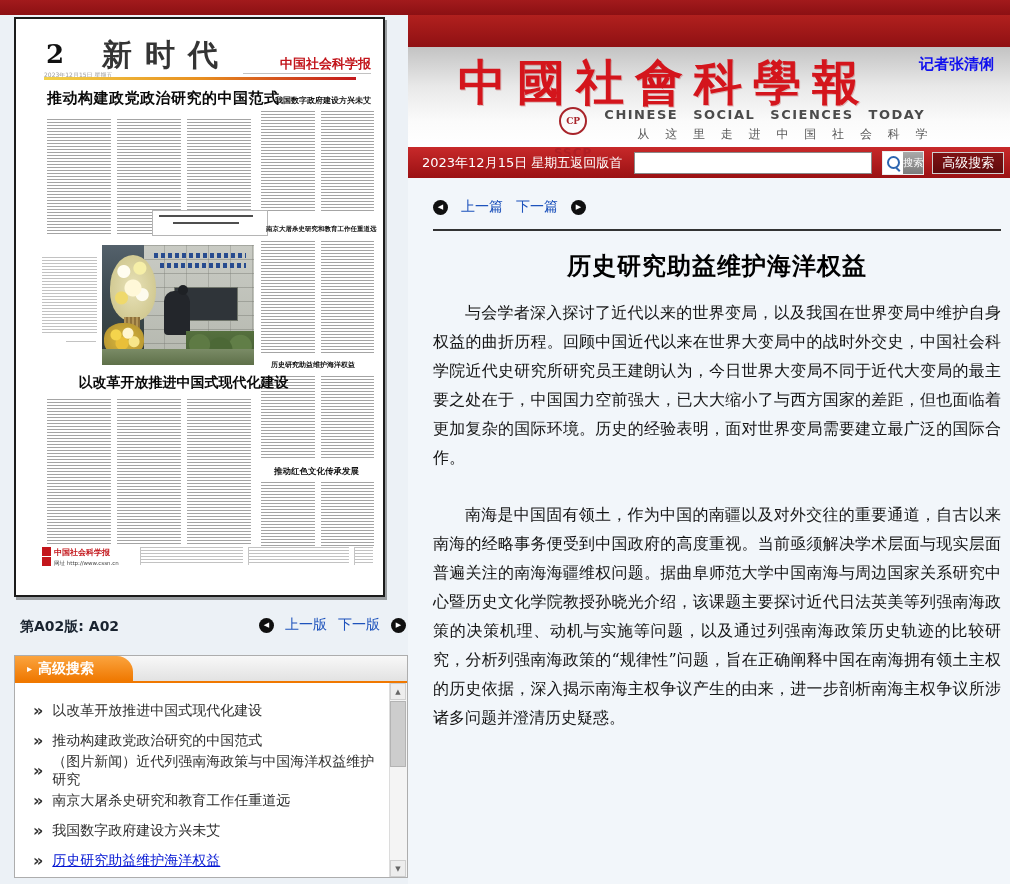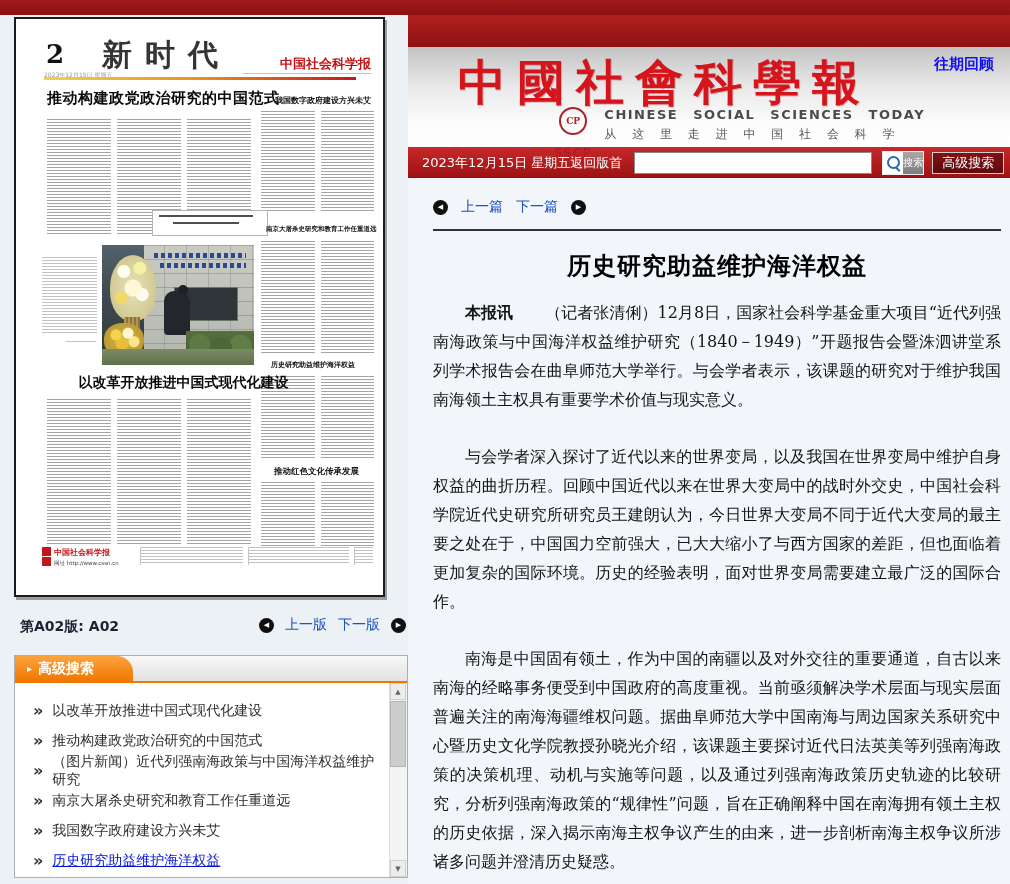--- a/index.html
+++ b/index.html
@@ -13,21 +13,21 @@
   .right-panel{position:absolute;left:408px;top:15px;width:602px;height:869px;}
   .mast-red{height:32px;background:linear-gradient(#B1201E,#8F1013);}
   .masthead{position:relative;height:100px;background:linear-gradient(180deg,#C3C3C3 0%,#E9E9E9 40%,#FBFBFB 75%,#FFFFFF 100%);}
   .archive-link{position:absolute;right:16px;top:8px;color:#1212EE;font-weight:bold;font-size:15px;cursor:pointer;}
   .brand-logo{position:absolute;left:50px;top:4px;font-family:Liberation Serif, serif;font-size:48px;font-weight:bold;color:#D4151C;letter-spacing:11px;white-space:nowrap;text-shadow:1px 1px 0 rgba(160,10,10,.25);}
   .emblem-row{position:absolute;left:146px;top:60px;display:flex;align-items:flex-start;gap:12px;}
   .emblem{display:flex;flex-direction:column;align-items:center;}
   .emblem-circle{width:24px;height:24px;border:2px solid #A8242A;border-radius:50%;display:flex;align-items:center;justify-content:center;color:#A8242A;font-size:9px;font-weight:bold;font-family:"DejaVu Serif",serif;}
   .emblem-label{color:#B01E24;font-size:12px;font-weight:bold;letter-spacing:1px;margin-top:11px;}
   .eng-line{color:#4B4B4B;font-size:13px;font-weight:bold;letter-spacing:1.5px;word-spacing:9px;}
-  .cn-tagline{color:#585858;font-size:12px;letter-spacing:6px;margin-top:4px;}
+  .cn-tagline{color:#585858;font-size:12px;letter-spacing:6px;margin-top:4px;margin-left:33px;}
 
   .date-bar{height:31px;background:linear-gradient(#C8292A,#9A1113);display:flex;align-items:center;padding-left:14px;color:#fff;font-size:13px;}
   .date-text{white-space:nowrap;}
   .back-link{color:#fff;cursor:pointer;text-decoration:none;white-space:nowrap;}
   .search-input{margin-left:12px;width:228px;height:18px;border:1px solid #8A8A8A;background:#fff;padding:1px 4px;font-size:12px;}
   .search-btn{margin-left:10px;display:flex;align-items:center;background:#fff;border:1px solid #ECECEC;cursor:pointer;height:22px;}
   .mag-box{width:20px;height:22px;background:#fff;display:flex;align-items:center;justify-content:center;}
   .mag{position:relative;width:9px;height:9px;border:2px solid #2D66B0;border-radius:50%;}
   .mag::after{content:"";position:absolute;left:8px;top:9px;width:2px;height:5px;background:#2D66B0;transform:rotate(-45deg);}
   .search-label{background:linear-gradient(#A9A9A9,#7C7C7C);color:#fff;font-size:10px;padding:2px 0;height:18px;display:flex;align-items:center;}
@@ -273,21 +273,21 @@
         <div class="sb-thumb"></div>
         <div class="sb-btn down">▼</div>
       </div>
     </div>
   </div>
 
   <div class="right-panel">
     <div class="mast-red"></div>
 
     <div class="masthead">
-      <span class="archive-link">往期回顾</span>
+      <span class="archive-link">记者张清俐</span>
       <div class="brand-logo">中國社會科學報</div>
       <div class="emblem-row">
         <div class="emblem">
           <div class="emblem-circle">CP</div>
           <div class="emblem-label">SSCP</div>
         </div>
         <div>
           <div class="eng-line">CHINESE SOCIAL SCIENCES TODAY</div>
           <div class="cn-tagline">从 这 里 走 进 中 国 社 会 科 学</div>
         </div>
@@ -310,21 +310,20 @@
     <div class="content">
       <div class="art-nav">
         <span class="circle-icon">◀</span>
         <a class="blue-link">上一篇</a>
         <a class="blue-link">下一篇</a>
         <span class="circle-icon">▶</span>
       </div>
       <div class="divider"></div>
       <h1 class="art-title">历史研究助益维护海洋权益</h1>
       <div class="art-body">
-        <p class="para"><b class="lead">本报讯</b><span>　　（记者张清俐）12月8日，国家社会科学基金重大项目“近代列强南海政策与中国海洋权益维护研究（1840－1949）”开题报告会暨洙泗讲堂系列学术报告会在曲阜师范大学举行。与会学者表示，该课题的研究对于维护我国南海领土主权具有重要学术价值与现实意义。</span></p>
         <p class="para"><span>与会学者深入探讨了近代以来的世界变局，以及我国在世界变局中维护自身权益的曲折历程。回顾中国近代以来在世界大变局中的战时外交史，中国社会科学院近代史研究所研究员王建朗认为，今日世界大变局不同于近代大变局的最主要之处在于，中国国力空前强大，已大大缩小了与西方国家的差距，但也面临着更加复杂的国际环境。历史的经验表明，面对世界变局需要建立最广泛的国际合作。</span></p>
         <p class="para"><span>南海是中国固有领土，作为中国的南疆以及对外交往的重要通道，自古以来南海的经略事务便受到中国政府的高度重视。当前亟须解决学术层面与现实层面普遍关注的南海海疆维权问题。据曲阜师范大学中国南海与周边国家关系研究中心暨历史文化学院教授孙晓光介绍，该课题主要探讨近代日法英美等列强南海政策的决策机理、动机与实施等问题，以及通过列强南海政策历史轨迹的比较研究，分析列强南海政策的“规律性”问题，旨在正确阐释中国在南海拥有领土主权的历史依据，深入揭示南海主权争议产生的由来，进一步剖析南海主权争议所涉诸多问题并澄清历史疑惑。</span></p>
 
       </div>
     </div>
   </div>
 
 </div>
 
 </body></html>

